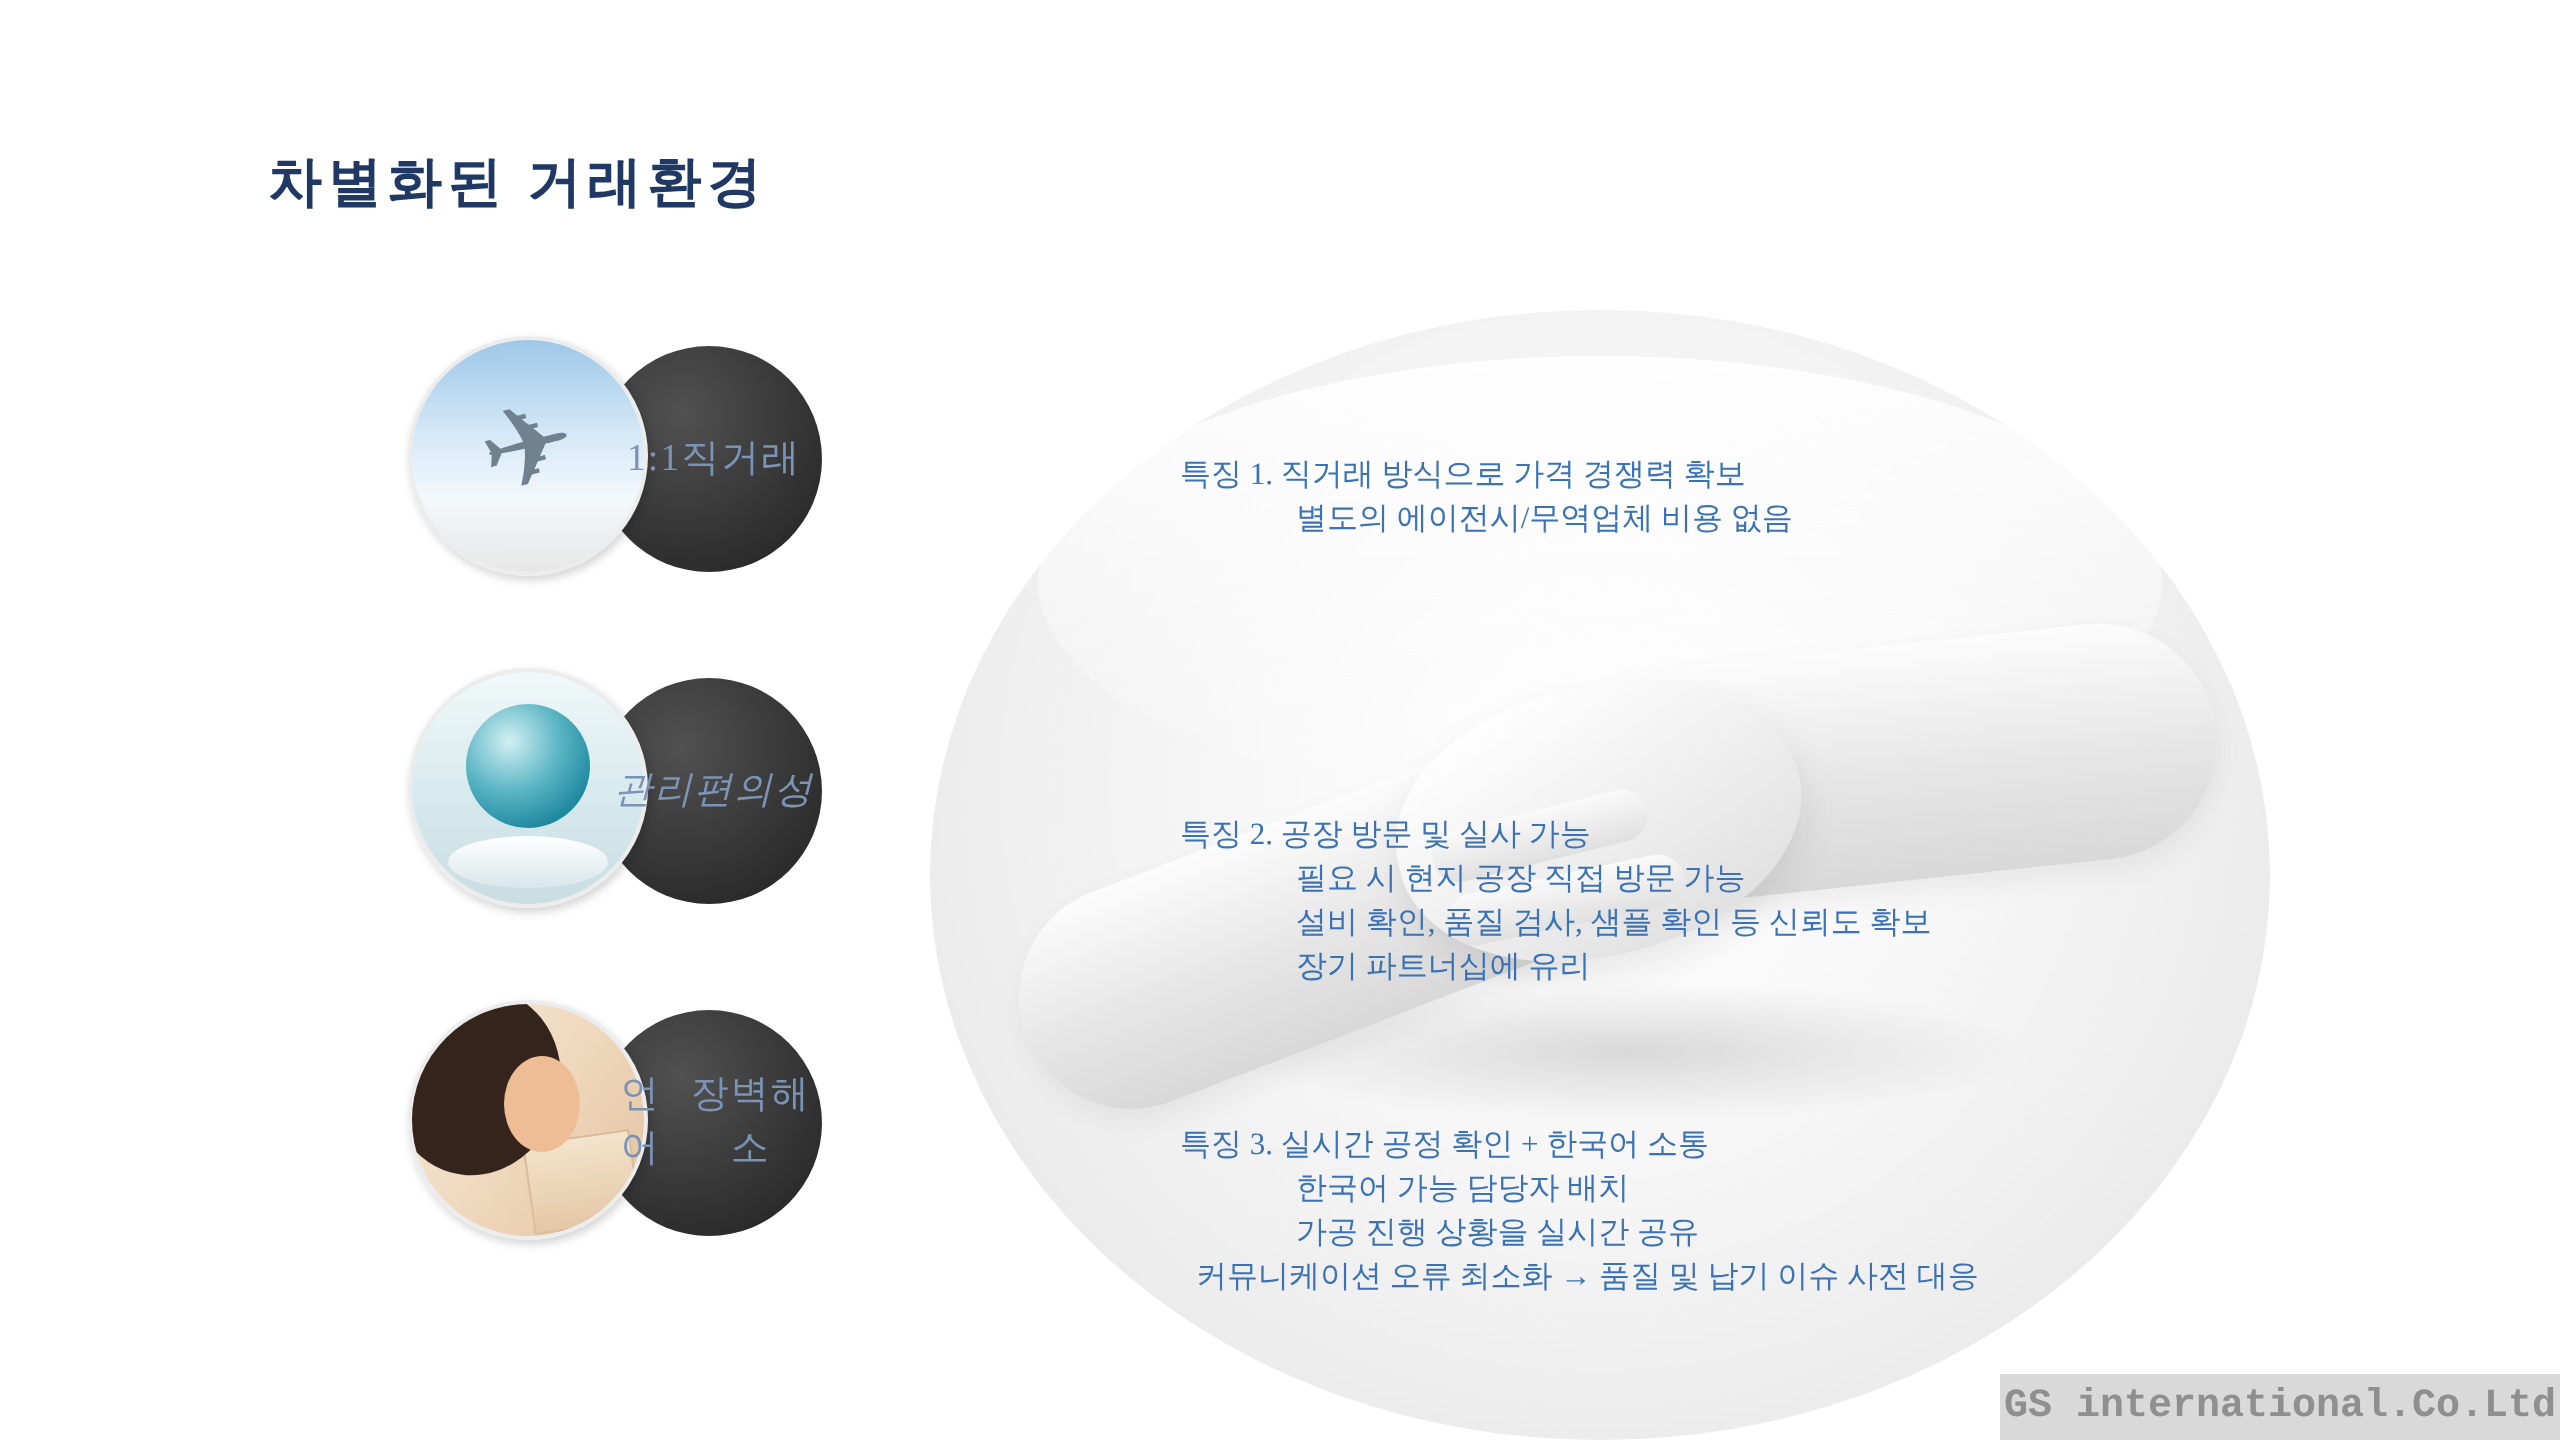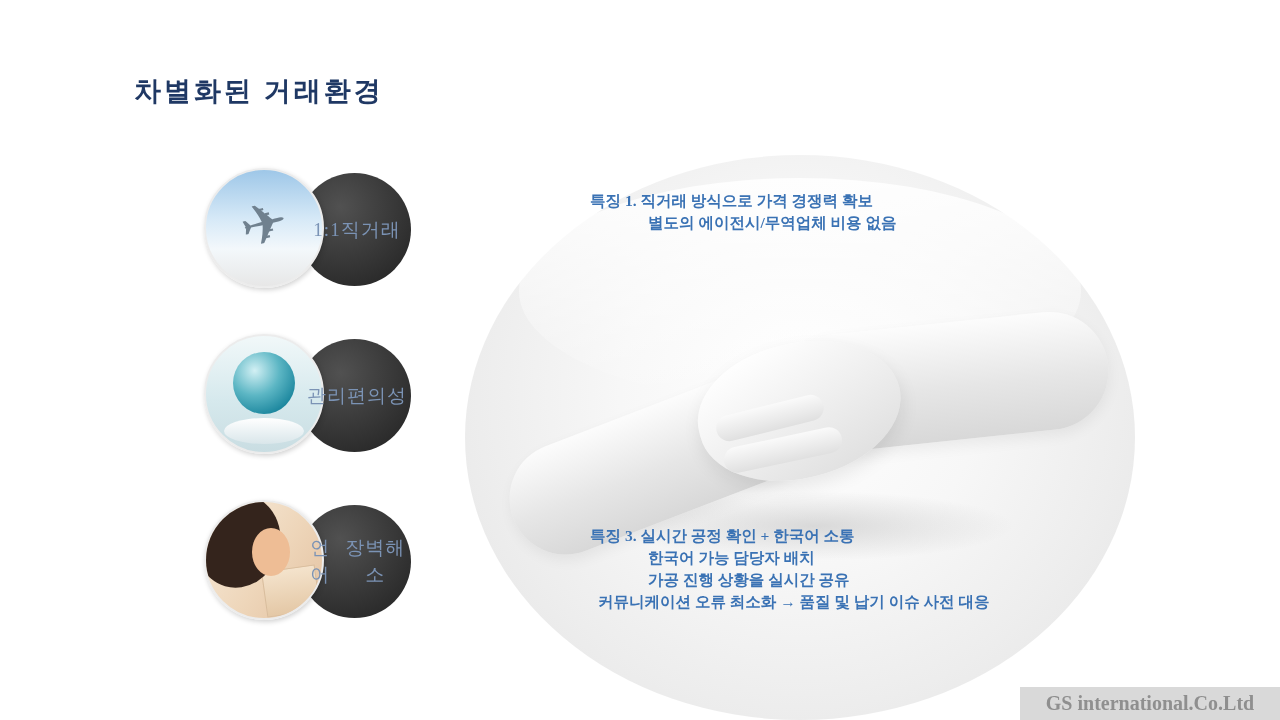--- a/index.html
+++ b/index.html
@@ -44,21 +44,21 @@
   .finger.f1{left:250px;top:250px;width:110px;height:26px;transform:rotate(-14deg);}
   .finger.f2{left:258px;top:282px;width:120px;height:26px;transform:rotate(-12deg);}
   .hs-shadow{
     position:absolute;left:150px;top:336px;width:400px;height:70px;border-radius:50%;
     background:radial-gradient(ellipse at center, rgba(190,190,190,.55), rgba(190,190,190,0) 70%);
   }
 
   
   .badge-row{position:absolute;left:204px;width:212px;height:122px;z-index:3;}
   .badge-row.r1{top:168px;}
-  .badge-row.r2{top:334px;}
+  .badge-row.r2{top:334px;font-style:italic;}
   .badge-row.r3{top:500px;}
   .dark-circle{
     position:absolute;left:94px;top:5px;width:113px;height:113px;border-radius:50%;
     background:radial-gradient(circle at 38% 30%, #515151, var(--c-dark-circle,#2b2b2b) 78%);
   }
   .photo-circle{
     position:absolute;left:0;top:0;width:116px;height:116px;border-radius:50%;
     overflow:hidden;border:2px solid #ececec;z-index:2;
     box-shadow:1px 2px 5px rgba(0,0,0,.18);
   }
@@ -96,35 +96,35 @@
   .parcel{
     position:absolute;left:58px;top:66px;width:52px;height:44px;
     background:linear-gradient(180deg,#f4e3cc,#e4c8a6);transform:rotate(-8deg);
     border:1px solid #d8bd9d;
   }
 
   
   .feature{
     position:absolute;left:590px;z-index:5;
     color:var(--c-feature-text,#3a72b4);
-    font-weight:bold;font-size:15.5px;line-height:22px;white-space:nowrap;
+    font-weight:normal;font-size:15.5px;line-height:22px;white-space:nowrap;margin-top:37px;
   }
   .feature.b1{top:190px;}
   .feature.b2{top:370px;}
   .feature.b3{top:525px;}
   .f-line{padding-left:58px;}
   .f-line.small-indent{padding-left:8px;}
 
   
   .footer{
-    position:absolute;right:0;bottom:0;width:260px;height:33px;
+    position:absolute;right:0;bottom:0;width:280px;height:33px;
     background:var(--c-footer-bg,#d9d9d9);
     color:var(--c-footer-text,#8f8f8f);
     display:flex;align-items:center;justify-content:center;
-    font-family:Liberation Serif, serif;font-size:20px;font-weight:bold;
+    font-family:Liberation Mono, monospace;font-size:20px;font-weight:bold;
   }
 </style>
 </head>
 <body>
 
 <div class="slide">
 
   <div class="slide-title">차별화된 거래환경</div>
 
   <div class="handshake">
@@ -172,20 +172,26 @@
       <span>언어</span>
       <span>장벽해소</span>
     </div>
   </div>
 
   <div class="feature b1">
     <div class="f-title">특징 1. 직거래 방식으로 가격 경쟁력 확보</div>
     <div class="f-line">별도의 에이전시/무역업체 비용 없음</div>
   </div>
 
+  <div class="feature b2">
+    <div class="f-title">특징 2. 공장 방문 및 실사 가능</div>
+    <div class="f-line">필요 시 현지 공장 직접 방문 가능</div>
+    <div class="f-line">설비 확인, 품질 검사, 샘플 확인 등 신뢰도 확보</div>
+    <div class="f-line">장기 파트너십에 유리</div>
+  </div>
 
   <div class="feature b3">
     <div class="f-title">특징 3. 실시간 공정 확인 + 한국어 소통</div>
     <div class="f-line">한국어 가능 담당자 배치</div>
     <div class="f-line">가공 진행 상황을 실시간 공유</div>
     <div class="f-line small-indent">커뮤니케이션 오류 최소화 → 품질 및 납기 이슈 사전 대응</div>
   </div>
 
   <div class="footer">
     <span>GS international.Co.Ltd</span>

